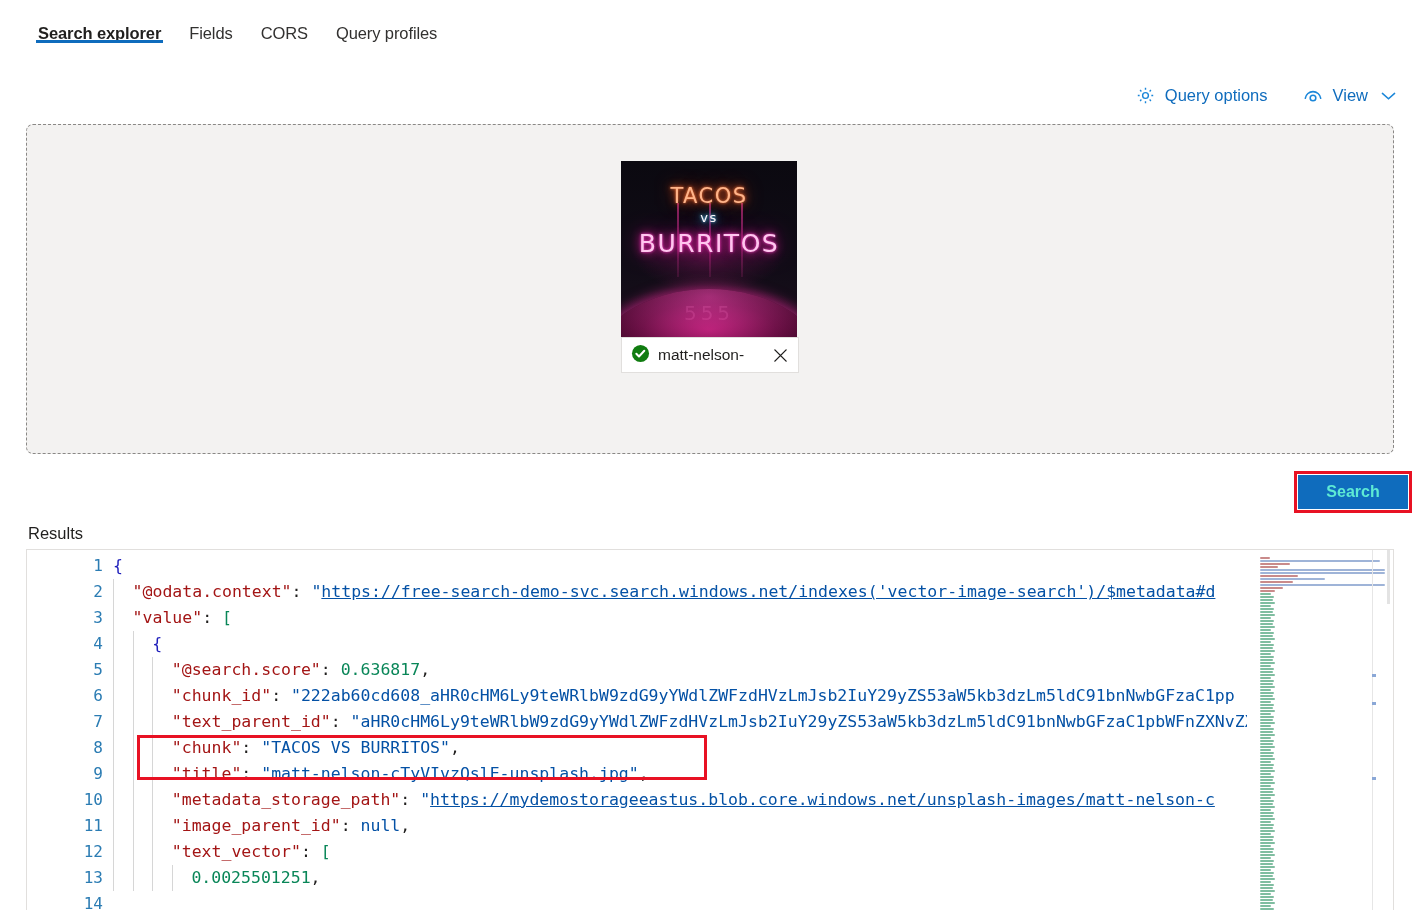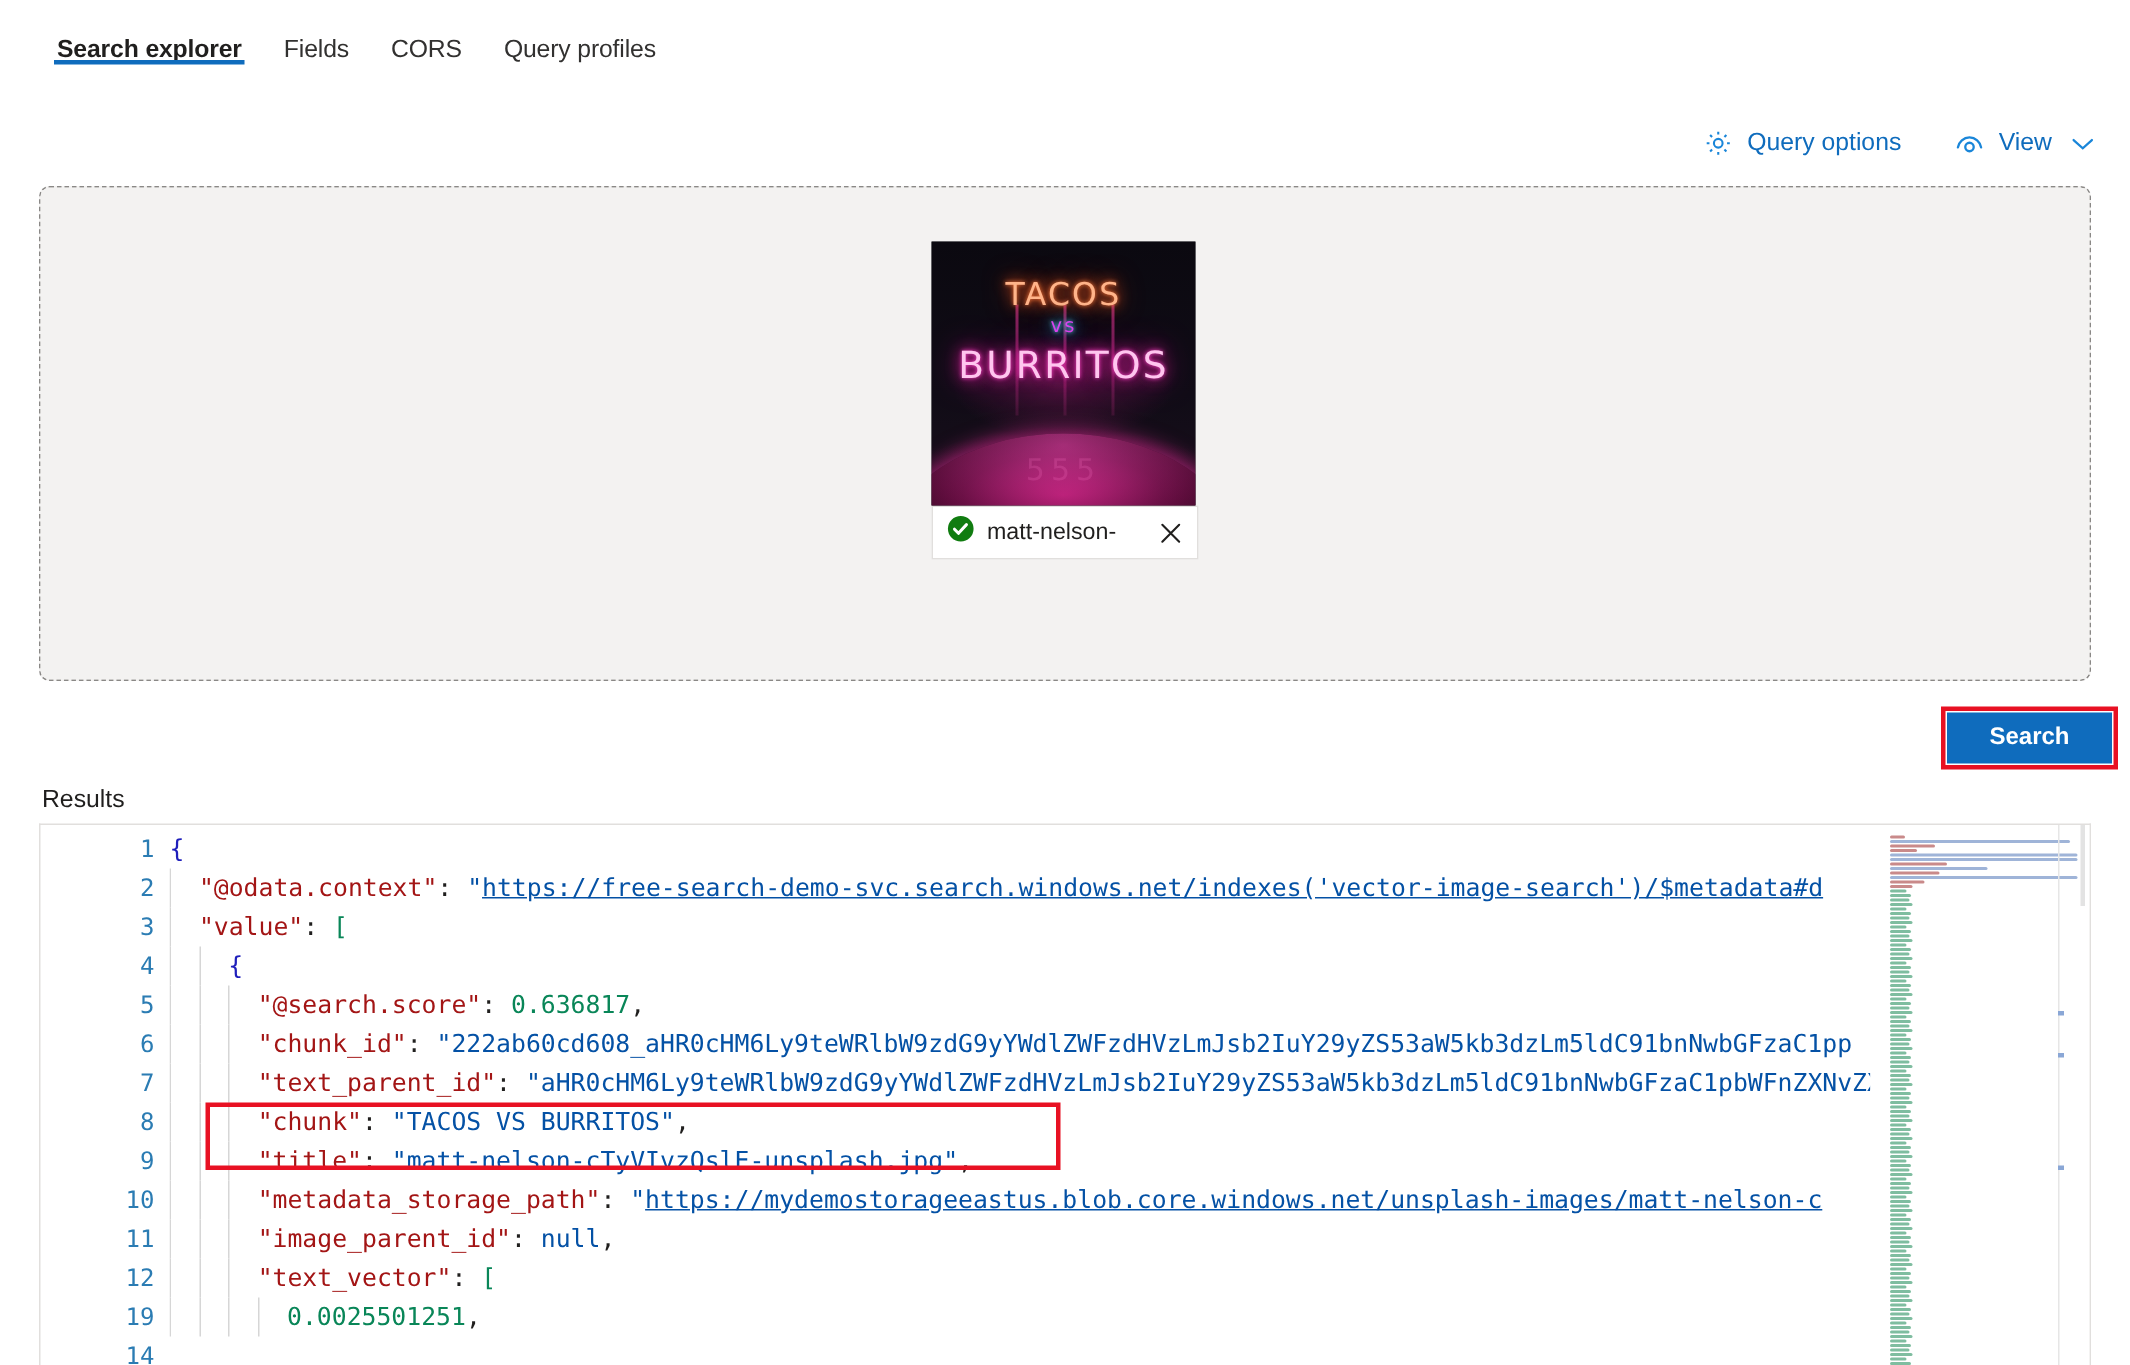--- a/index.html
+++ b/index.html
@@ -108,21 +108,21 @@
   }
   .t-tacos {
     top: 23px;
     font-size: 21px;
     color: #ffb48a;
     text-shadow: 0 0 3px #ff7a3c, 0 0 9px #ff5a1e, 0 0 18px rgba(255,80,20,0.7);
   }
   .t-vs {
     top: 49px;
     font-size: 13px;
-    color: #d946ef;
+    color: #ffffff;
     text-shadow: 0 0 3px #6fd8ff, 0 0 9px #2bb6f0, 0 0 16px rgba(40,180,240,0.7);
   }
   .t-burritos {
     top: 68px;
     font-size: 25px;
     color: #ffc6ef;
     text-shadow: 0 0 3px #ff49c8, 0 0 10px #ff1ab0, 0 0 22px rgba(255,26,176,0.75);
   }
   .post {
     position: absolute;
@@ -195,21 +195,21 @@
   
   .searchwrap {
     position: absolute;
     left: 1298px; top: 475px;
     width: 110px; height: 34px;
   }
   .searchbtn {
     position: absolute;
     inset: 0;
     background: #0f6cbd;
-    color: #ffffff;
+    color: #5eead4;
     border: none;
     font-size: 16px;
     font-weight: bold;
     font-family: inherit;
     cursor: pointer;
   }
   .annot-search {
     position: absolute;
     left: 1294px; top: 471px;
     width: 118px; height: 42px;
@@ -408,21 +408,21 @@
       <div class="lnum">3</div>
       <div class="lnum">4</div>
       <div class="lnum">5</div>
       <div class="lnum">6</div>
       <div class="lnum">7</div>
       <div class="lnum">8</div>
       <div class="lnum">9</div>
       <div class="lnum">10</div>
       <div class="lnum">11</div>
       <div class="lnum">12</div>
-      <div class="lnum">19</div>
+      <div class="lnum">13</div>
       <div class="lnum">14</div>
     </div>
   <div class="codearea">
       <div class="cline"><span class="p">{</span></div>
       <div class="cline"><span class="ig"></span><span class="k">"@odata.context"</span><span>: </span><span class="s">"</span><span class="u">https://free-search-demo-svc.search.windows.net/indexes('vector-image-search')/$metadata#d</span></div>
       <div class="cline"><span class="ig"></span><span class="k">"value"</span><span>: </span><span class="n">[</span></div>
       <div class="cline"><span class="ig"></span><span class="ig"></span><span class="p">{</span></div>
       <div class="cline"><span class="ig"></span><span class="ig"></span><span class="ig"></span><span class="k">"@search.score"</span><span>: </span><span class="n">0.636817</span><span>,</span></div>
       <div class="cline"><span class="ig"></span><span class="ig"></span><span class="ig"></span><span class="k">"chunk_id"</span><span>: </span><span class="s">"222ab60cd608_aHR0cHM6Ly9teWRlbW9zdG9yYWdlZWFzdHVzLmJsb2IuY29yZS53aW5kb3dzLm5ldC91bnNwbGFzaC1pp</span></div>
       <div class="cline"><span class="ig"></span><span class="ig"></span><span class="ig"></span><span class="k">"text_parent_id"</span><span>: </span><span class="s">"aHR0cHM6Ly9teWRlbW9zdG9yYWdlZWFzdHVzLmJsb2IuY29yZS53aW5kb3dzLm5ldC91bnNwbGFzaC1pbWFnZXNvZXN</span></div>

